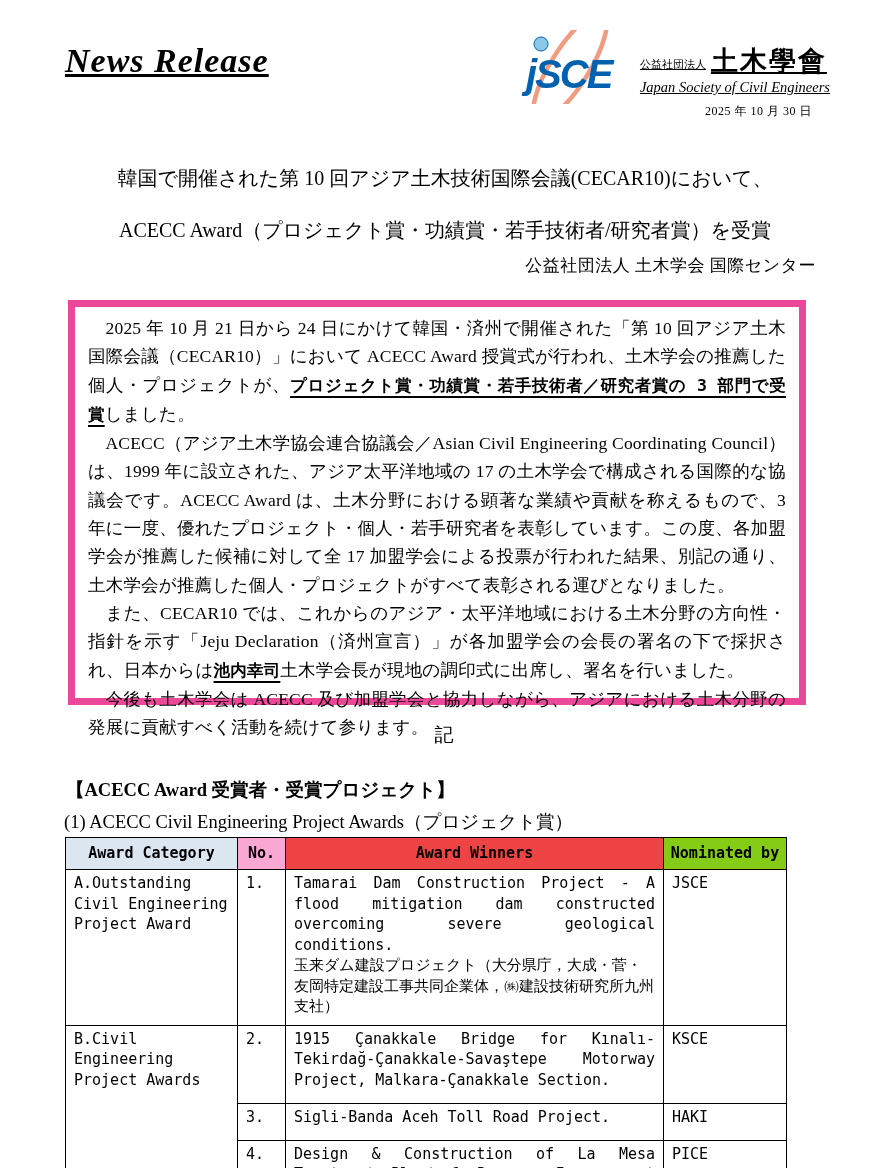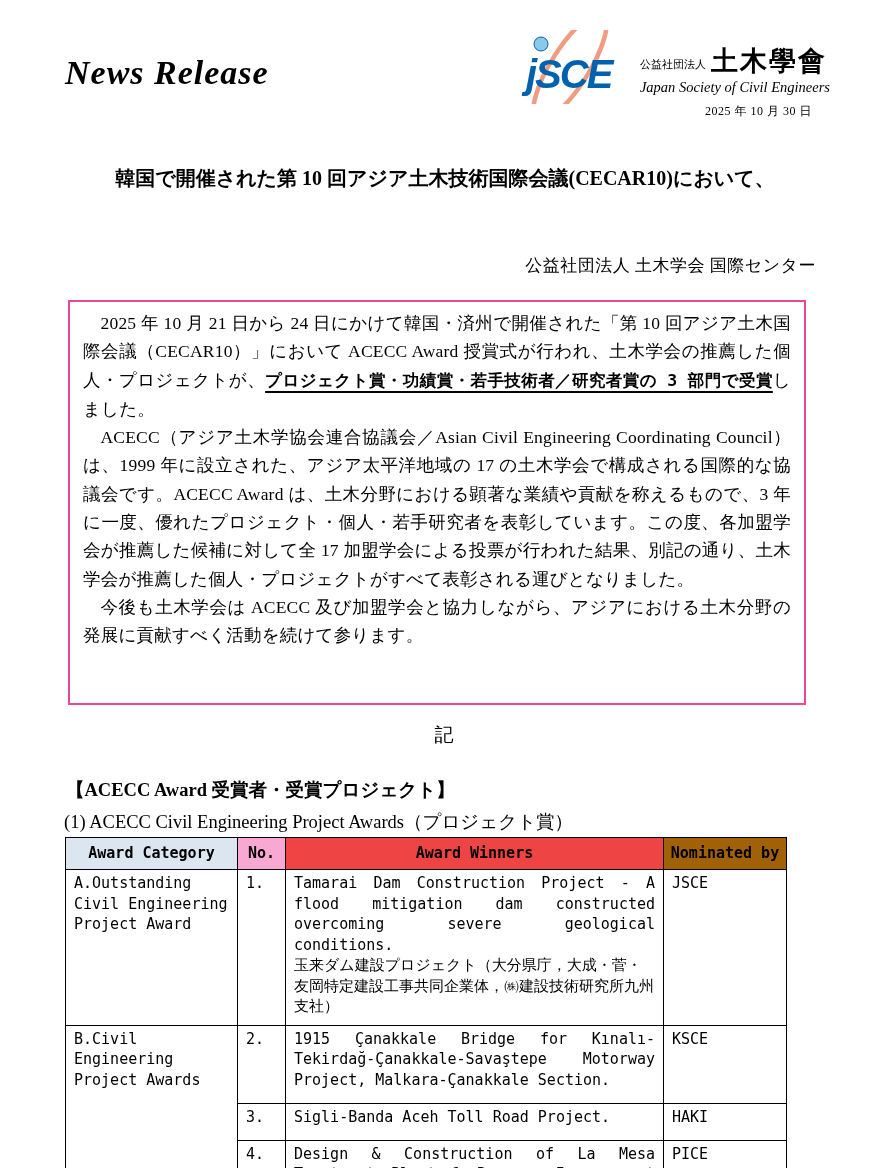--- a/index.html
+++ b/index.html
@@ -7,51 +7,51 @@
     width:890px;height:1168px;overflow:hidden;position:relative;
     font-family:"Liberation Serif","DejaVu Serif",serif;
     color:#000;
     -webkit-font-smoothing:antialiased;
   }
   .gothic{font-family:Liberation Serif, serif;}
 
   
   .masthead{
     position:absolute;top:30px;left:65px;right:60px;
-    display:flex;justify-content:space-between;align-items:center;
+    display:flex;justify-content:space-between;align-items:flex-start;text-decoration:underline;
   }
   .news-release{
     font-style:italic;font-weight:bold;font-size:34px;letter-spacing:1px;
     margin-top:12px;
   }
   .logo{display:flex;align-items:flex-start;gap:8px;}
   .logo-mark{position:relative;width:118px;height:74px;flex:0 0 auto;}
   .logo-right{padding-top:18px;}
   .logo-orgline{display:flex;align-items:flex-end;gap:5px;line-height:1;}
   .logo-org-prefix{font-size:11px;font-family:"Liberation Sans",sans-serif;padding-bottom:5px;}
   .logo-org-name{font-size:27px;font-weight:bold;font-family:"Liberation Serif",serif;letter-spacing:2px;}
   .logo-org-en{font-style:italic;font-size:14.5px;margin-top:4px;font-family:"Liberation Serif",serif;}
   .date-line{
     position:absolute;top:103px;right:78px;font-size:12px;letter-spacing:0.5px;
   }
 
   
   .doc-title{
     position:absolute;top:152px;left:0;width:890px;text-align:center;
-    font-weight:bold;font-size:20px;line-height:52px;
+    font-weight:normal;font-size:20px;line-height:52px;
   }
 
   .byline{
     position:absolute;top:254px;right:74px;font-size:17px;letter-spacing:0.5px;
   }
 
   
   .summary-box{
     position:absolute;top:300px;left:68px;width:738px;height:405px;
-    border:2px solid #ec4899;box-sizing:border-box;
+    border:7px solid #ec4899;box-sizing:border-box;
     padding:7px 13px 0 13px;
   }
   .para{
     font-size:17.5px;line-height:28.3px;text-align:justify;text-indent:1em;
     margin:0;letter-spacing:0.2px;
   }
   .emph{
     font-family:"DejaVu Sans Mono","Liberation Sans",sans-serif;
     font-weight:bold;font-size:16.5px;
     text-decoration:underline;text-underline-offset:5px;text-decoration-thickness:1.5px;
@@ -116,48 +116,50 @@
       </div>
       <div class="logo-org-en">Japan Society of Civil Engineers</div>
     </div>
   </div>
 </div>
 
 <div class="date-line">2025 年 10 月 30 日</div>
 
 <div class="doc-title">
   <div>韓国で開催された第 10 回アジア土木技術国際会議(CECAR10)において、</div>
+  <div>ACECC Award（プロジェクト賞・功績賞・若手技術者/研究者賞）を受賞</div>
 </div>
 
 <div class="byline">公益社団法人 土木学会 国際センター</div>
 
 <div class="summary-box">
   <p class="para"><span>2025 年 10 月 21 日から 24 日にかけて韓国・済州で開催された「第 10 回アジア土木国際会議（CECAR10）」において ACECC Award 授賞式が行われ、土木学会の推薦した個人・プロジェクトが、</span><span class="emph">プロジェクト賞・功績賞・若手技術者／研究者賞の 3 部門で受賞</span><span>しました。</span></p>
   <p class="para">ACECC（アジア土木学協会連合協議会／Asian Civil Engineering Coordinating Council）は、1999 年に設立された、アジア太平洋地域の 17 の土木学会で構成される国際的な協議会です。ACECC Award は、土木分野における顕著な業績や貢献を称えるもので、3 年に一度、優れたプロジェクト・個人・若手研究者を表彰しています。この度、各加盟学会が推薦した候補に対して全 17 加盟学会による投票が行われた結果、別記の通り、土木学会が推薦した個人・プロジェクトがすべて表彰される運びとなりました。</p>
+  <p class="para"><span>また、CECAR10 では、これからのアジア・太平洋地域における土木分野の方向性・指針を示す「Jeju Declaration（済州宣言）」が各加盟学会の会長の署名の下で採択され、日本からは</span><span class="emph">池内幸司</span><span>土木学会長が現地の調印式に出席し、署名を行いました。</span></p>
   <p class="para">今後も土木学会は ACECC 及び加盟学会と協力しながら、アジアにおける土木分野の発展に貢献すべく活動を続けて参ります。</p>
 </div>
 
 <div class="ki-marker">記</div>
 
 <div class="section-heading gothic">【ACECC Award 受賞者・受賞プロジェクト】</div>
 <div class="subsection-heading">(1) ACECC Civil Engineering Project Awards（プロジェクト賞）</div>
 
 <table class="awards">
   <colgroup>
       <col class="c-cat">
       <col class="c-no">
       <col class="c-win">
       <col class="c-nom">
     </colgroup>
   <thead>
     <tr>
       <th style="background: rgb(220, 230, 241);">Award Category</th>
       <th style="background: #f9a8d4;">No.</th>
       <th style="background: #ef4444;">Award Winners</th>
-      <th style="background: #a16207;">Nominated by</th>
+      <th style="background: #84cc16;">Nominated by</th>
     </tr>
   </thead>
   <tbody>
     <tr class="row-a">
       <td>A.Outstanding Civil Engineering Project Award</td>
       <td>1.</td>
       <td class="win">
         <div>Tamarai Dam Construction Project - A flood mitigation dam constructed overcoming severe geological conditions.</div>
         <div class="ja-sub">玉来ダム建設プロジェクト（大分県庁，大成・菅・友岡特定建設工事共同企業体，㈱建設技術研究所九州支社）</div>
       </td>

